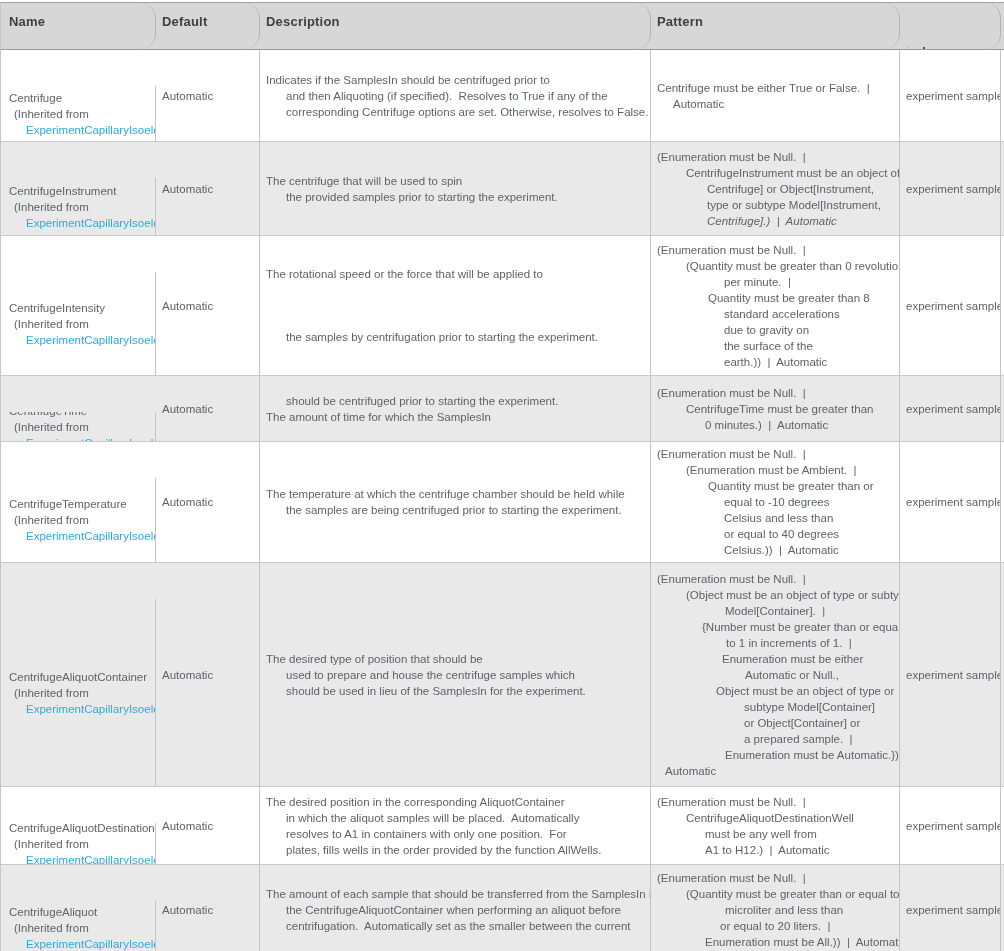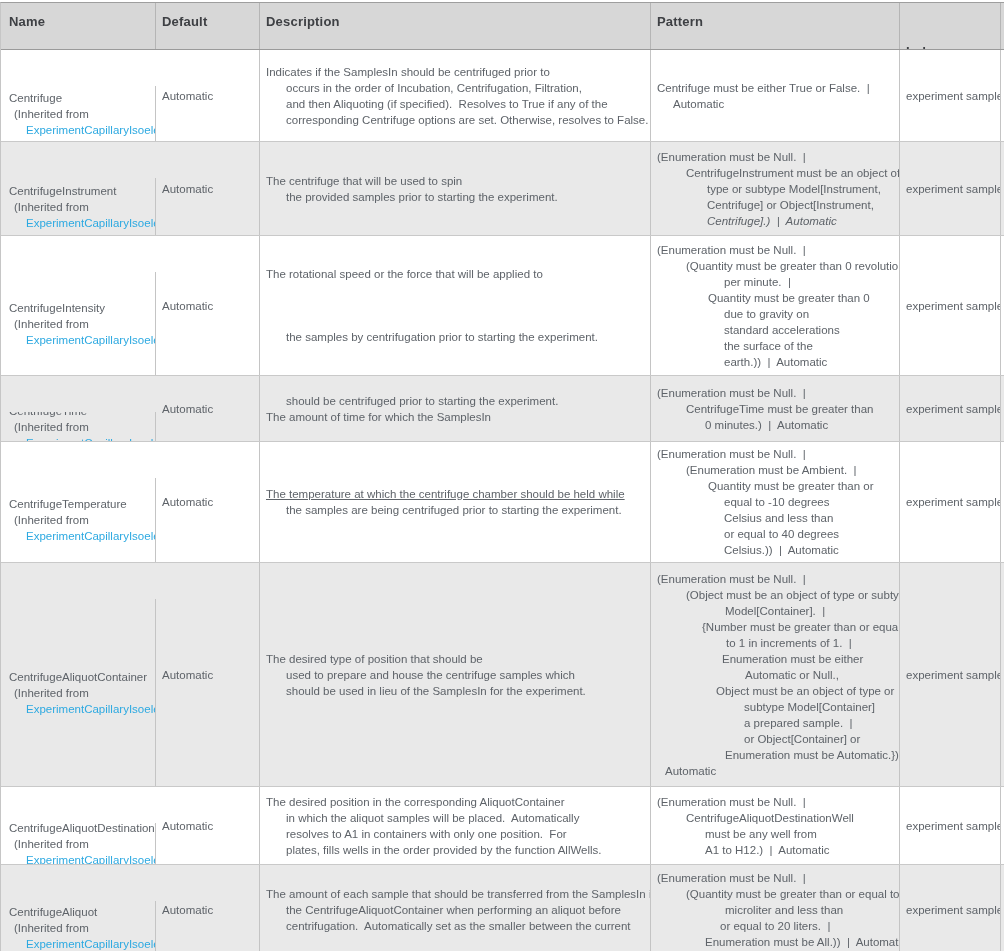--- a/index.html
+++ b/index.html
@@ -17,21 +17,21 @@
   }
   .thead{
     height:46px;background:var(--header-bg,#d7d7d7);
     border-bottom:1px solid #9a9a9a;
   }
   .th{
     box-sizing:border-box;
     font-weight:bold;font-size:13px;letter-spacing:.2px;
     color:var(--header-text,#3e4044);
     padding:11px 6px 0 6px;border-right:1px solid #b5b5b5;
-    line-height:15px;overflow:hidden;white-space:pre;
+    line-height:15px;overflow:hidden;white-space:pre;border-radius:15px;
   }
   .th.first{padding-left:8px;}
   .th.sliver,.cell.sliver{border-right:none;padding:0;}
   .row{background:#ffffff;border-bottom:1px solid #c9c9c9;}
   .row.alt{background:var(--row-alt,#e9e9e9);}
   .cell{
     box-sizing:border-box;overflow:hidden;
     border-right:1px solid #c4c4c4;
     display:flex;flex-direction:column;justify-content:center;
     padding:3px 2px 3px 6px;
@@ -62,21 +62,20 @@
           <div class="cell name">
             <div class="line">Centrifuge</div>
             <div class="line" style="padding-left: 5px;">(Inherited from</div>
             <div class="line link" style="padding-left: 17px;">ExperimentCapillaryIsoelectric</div>
           </div>
           <div class="cell">
             <div class="line">Automatic</div>
           </div>
           <div class="cell">
             <div class="line" style="padding-left: 0px;">Indicates if the SamplesIn should be centrifuged prior to</div>
-            <div class="line" style="padding-left: 20px;">occurs in the order of Incubation, Centrifugation, Filtration,</div>
             <div class="line" style="padding-left: 20px;">and then Aliquoting (if specified).  Resolves to True if any of the</div>
             <div class="line" style="padding-left: 20px;">corresponding Centrifuge options are set. Otherwise, resolves to False.</div>
           </div>
           <div class="cell">
             <div class="line" style="padding-left: 0px;">Centrifuge must be either True or False.  |</div>
             <div class="line" style="padding-left: 16px;">Automatic</div>
           </div>
           <div class="cell">
             <div class="line">experiment samples</div>
           </div>
@@ -91,22 +90,22 @@
           <div class="cell">
             <div class="line">Automatic</div>
           </div>
           <div class="cell">
             <div class="line" style="padding-left: 0px;">The centrifuge that will be used to spin</div>
             <div class="line" style="padding-left: 20px;">the provided samples prior to starting the experiment.</div>
           </div>
           <div class="cell">
             <div class="line" style="padding-left: 0px;">(Enumeration must be Null.  |</div>
             <div class="line" style="padding-left: 29px;">CentrifugeInstrument must be an object of</div>
+            <div class="line" style="padding-left: 50px;">Centrifuge] or Object[Instrument,</div>
             <div class="line" style="padding-left: 50px;">type or subtype Model[Instrument,</div>
-            <div class="line" style="padding-left: 50px;">Centrifuge] or Object[Instrument,</div>
             <div class="line" style="padding-left: 50px; font-style: italic;">Centrifuge].)  |  Automatic</div>
           </div>
           <div class="cell">
             <div class="line">experiment samples</div>
           </div>
           <div class="cell sliver"></div>
         </div>
         <div class="grid-row row" style="height: 139px;">
           <div class="cell name">
             <div class="line">CentrifugeIntensity</div>
@@ -117,23 +116,23 @@
             <div class="line">Automatic</div>
           </div>
           <div class="cell">
             <div class="line" style="padding-left: 0px;">The rotational speed or the force that will be applied to</div>
             <div class="line" style="padding-left: 20px; margin-top: 47px;">the samples by centrifugation prior to starting the experiment.</div>
           </div>
           <div class="cell">
             <div class="line" style="padding-left: 0px;">(Enumeration must be Null.  |</div>
             <div class="line" style="padding-left: 29px;">(Quantity must be greater than 0 revolutions</div>
             <div class="line" style="padding-left: 67px;">per minute.  |</div>
-            <div class="line" style="padding-left: 51px;">Quantity must be greater than 0</div>
+            <div class="line" style="padding-left: 51px;">Quantity must be greater than 8</div>
+            <div class="line" style="padding-left: 67px;">standard accelerations</div>
             <div class="line" style="padding-left: 67px;">due to gravity on</div>
-            <div class="line" style="padding-left: 67px;">standard accelerations</div>
             <div class="line" style="padding-left: 67px;">the surface of the</div>
             <div class="line" style="padding-left: 67px;">earth.))  |  Automatic</div>
           </div>
           <div class="cell">
             <div class="line">experiment samples</div>
           </div>
           <div class="cell sliver"></div>
         </div>
         <div class="grid-row row alt" style="height: 65px;">
           <div class="cell name">
@@ -161,21 +160,21 @@
         <div class="grid-row row" style="height: 120px;">
           <div class="cell name">
             <div class="line">CentrifugeTemperature</div>
             <div class="line" style="padding-left: 5px;">(Inherited from</div>
             <div class="line link" style="padding-left: 17px;">ExperimentCapillaryIsoelectric</div>
           </div>
           <div class="cell">
             <div class="line">Automatic</div>
           </div>
           <div class="cell">
-            <div class="line" style="padding-left: 0px; text-decoration: underline;">The temperature at which the centrifuge chamber should be held while</div>
+            <div class="line" style="padding-left: 0px;">The temperature at which the centrifuge chamber should be held while</div>
             <div class="line" style="padding-left: 20px;">the samples are being centrifuged prior to starting the experiment.</div>
           </div>
           <div class="cell">
             <div class="line" style="padding-left: 0px;">(Enumeration must be Null.  |</div>
             <div class="line" style="padding-left: 29px;">(Enumeration must be Ambient.  |</div>
             <div class="line" style="padding-left: 51px;">Quantity must be greater than or</div>
             <div class="line" style="padding-left: 67px;">equal to -10 degrees</div>
             <div class="line" style="padding-left: 67px;">Celsius and less than</div>
             <div class="line" style="padding-left: 67px;">or equal to 40 degrees</div>
             <div class="line" style="padding-left: 67px;">Celsius.))  |  Automatic</div>
@@ -202,22 +201,22 @@
           <div class="cell">
             <div class="line" style="padding-left: 0px;">(Enumeration must be Null.  |</div>
             <div class="line" style="padding-left: 29px;">(Object must be an object of type or subtype</div>
             <div class="line" style="padding-left: 68px;">Model[Container].  |</div>
             <div class="line" style="padding-left: 45px;">{Number must be greater than or equal</div>
             <div class="line" style="padding-left: 69px;">to 1 in increments of 1.  |</div>
             <div class="line" style="padding-left: 65px;">Enumeration must be either</div>
             <div class="line" style="padding-left: 88px;">Automatic or Null.,</div>
             <div class="line" style="padding-left: 59px;">Object must be an object of type or</div>
             <div class="line" style="padding-left: 87px;">subtype Model[Container]</div>
+            <div class="line" style="padding-left: 87px;">or Object[Container] or</div>
             <div class="line" style="padding-left: 87px;">a prepared sample.  |</div>
-            <div class="line" style="padding-left: 87px;">or Object[Container] or</div>
             <div class="line" style="padding-left: 68px;">Enumeration must be Automatic.}))  |</div>
             <div class="line" style="padding-left: 8px;">Automatic</div>
           </div>
           <div class="cell">
             <div class="line">experiment samples</div>
           </div>
           <div class="cell sliver"></div>
         </div>
         <div class="grid-row row" style="height: 77px;">
           <div class="cell name">

